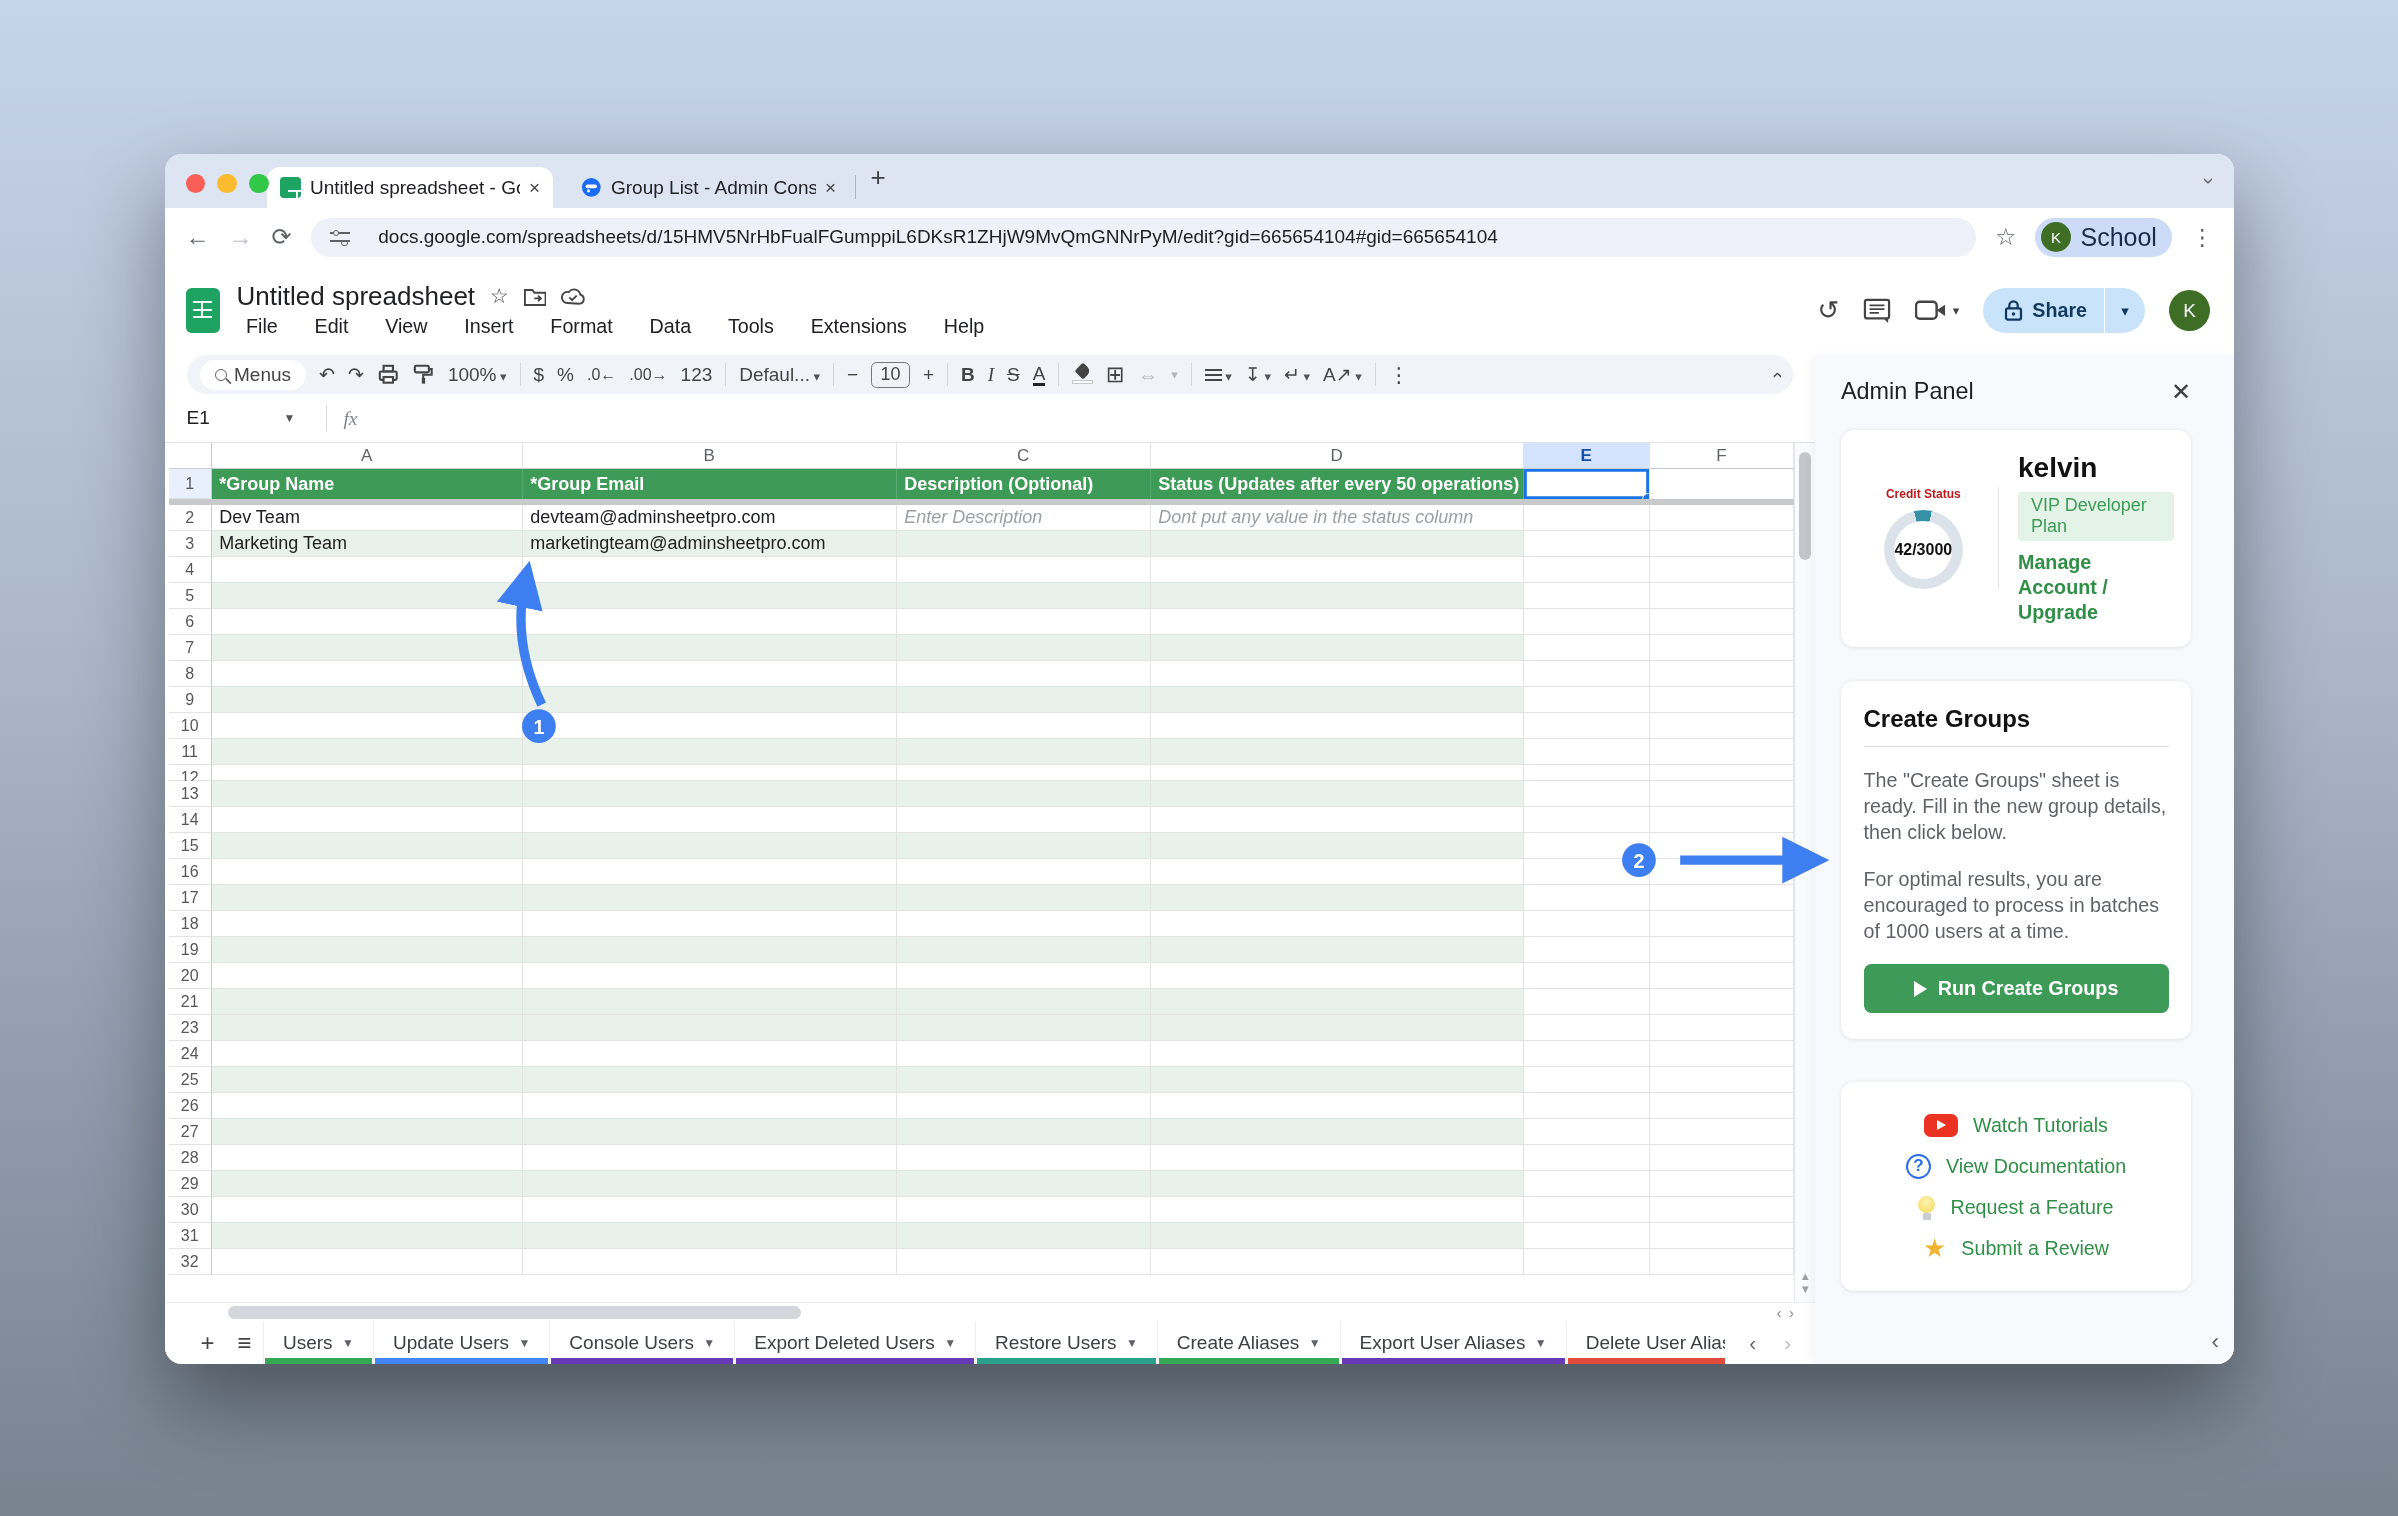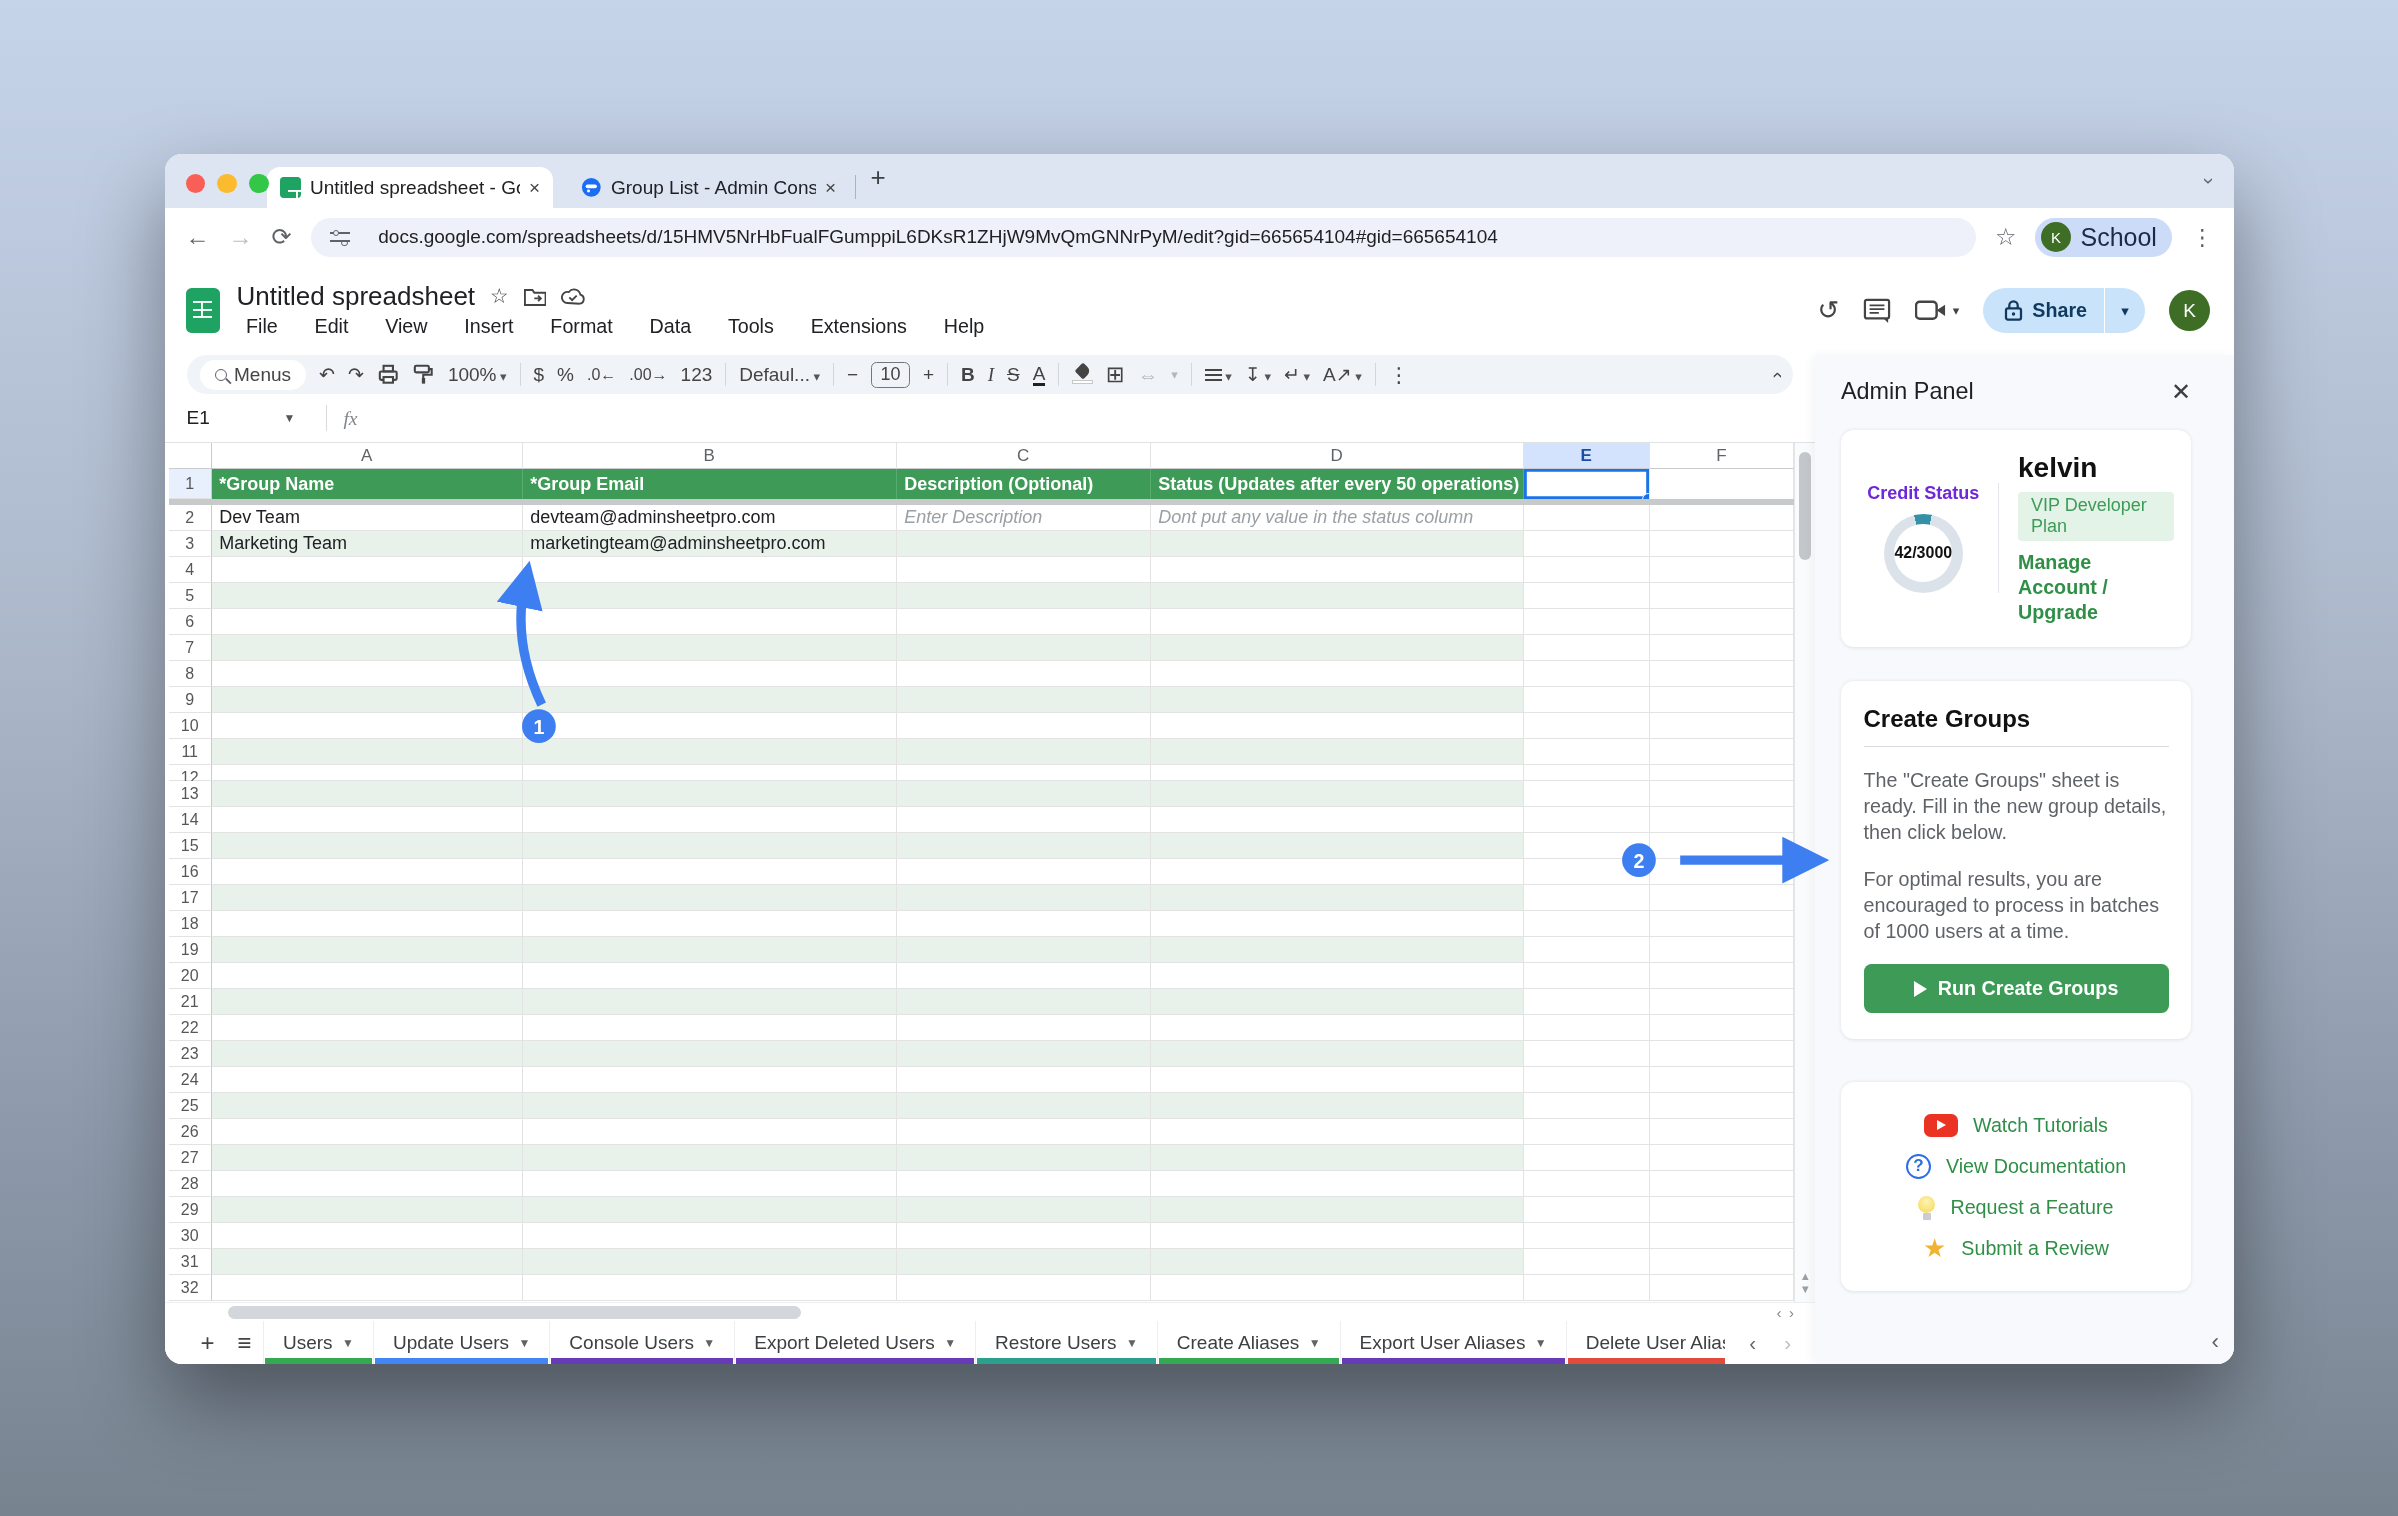--- a/index.html
+++ b/index.html
@@ -138,21 +138,21 @@
   .tab-nav .dim { color:#b9bdc4; }
 
   
   .panel { width:419px; flex:none; background:#f7f9fc; position:relative; padding:22.5px 43px 0 26px; box-shadow:-3.7px 0 9.4px rgba(0,0,0,.04); }
   .panel-head { display:flex; align-items:center; justify-content:space-between; margin-bottom:24px; }
   .panel-title { font-size:23.4px; color:#1f1f1f; }
   .panel-close { font-size:24px; color:#3c4043; }
   .card { background:#fff; border-radius:13px; box-shadow:0 0.9px 3.7px rgba(60,64,67,.12); }
   .credit-card { display:flex; align-items:center; padding:22.5px 17px; margin-bottom:34px; }
   .credit-left { width:141px; flex:none; display:flex; flex-direction:column; align-items:center; border-right:0.9px solid #e3e6ea; padding-right:9.4px; }
-  .credit-label { font-size:18px; font-weight:bold; color:#6d28d9; margin-bottom:9.4px; }
+  .credit-label { font-size:12px; font-weight:bold; color:#b91c1c; margin-bottom:9.4px; }
   .donut { width:79px; height:79px; border-radius:50%; background:conic-gradient(from -14deg, #3691a6 0 26deg, #dbe2e9 26deg 360deg); display:flex; align-items:center; justify-content:center; }
   .donut-hole { width:58px; height:58px; border-radius:50%; background:#fff; display:flex; align-items:center; justify-content:center; font-size:16px; font-weight:bold; color:#111; }
   .credit-right { padding-left:19px; min-width:0; }
   .user-name { font-size:28px; font-weight:bold; color:#111; margin-bottom:7.5px; }
   .plan-pill { display:inline-block; background:#e4f3e8; color:#3d9b57; font-size:18px; padding:3.7px 13px; border-radius:3.7px; margin-bottom:9.4px; }
   .manage-link { font-size:19.7px; font-weight:bold; color:#2f8f47; line-height:1.25; }
   .groups-card { padding:24px 22.5px 26px; margin-bottom:43px; }
   .groups-head { font-size:24px; font-weight:bold; color:#111; padding-bottom:13px; border-bottom:0.9px solid #d9dce1; margin-bottom:20.6px; }
   .groups-p { font-size:19.7px; color:#5f6368; line-height:1.32; margin-bottom:20.6px; }
   .run-btn { width:100%; height:49px; background:#3d9b57; border:none; border-radius:7.5px; color:#fff; font-size:19.7px; font-weight:bold; font-family:"Liberation Sans",sans-serif; display:flex; align-items:center; justify-content:center; gap:11.2px; }
@@ -543,29 +543,20 @@
             <div class="g-row" style="height: 26px; line-height: 26px;">
               <div class="g-num">21</div>
               <div class="g-cell band" style="width: 311px; flex: 0 0 auto;"></div>
               <div class="g-cell band" style="width: 374px; flex: 0 0 auto;"></div>
               <div class="g-cell band" style="width: 254px; flex: 0 0 auto;"></div>
               <div class="g-cell band" style="width: 373px; flex: 0 0 auto;"></div>
               <div class="g-cell" style="width: 126px; flex: 0 0 auto;"></div>
               <div class="g-cell" style="flex: 1 1 0%;"></div>
             </div>
             <div class="g-row" style="height: 26px; line-height: 26px;">
-              <div class="g-num">22</div>
-              <div class="g-cell" style="width: 311px; flex: 0 0 auto;"></div>
-              <div class="g-cell" style="width: 374px; flex: 0 0 auto;"></div>
-              <div class="g-cell" style="width: 254px; flex: 0 0 auto;"></div>
-              <div class="g-cell" style="width: 373px; flex: 0 0 auto;"></div>
-              <div class="g-cell" style="width: 126px; flex: 0 0 auto;"></div>
-              <div class="g-cell" style="flex: 1 1 0%;"></div>
-            </div>
-            <div class="g-row" style="height: 26px; line-height: 26px;">
               <div class="g-num">23</div>
               <div class="g-cell band" style="width: 311px; flex: 0 0 auto;"></div>
               <div class="g-cell band" style="width: 374px; flex: 0 0 auto;"></div>
               <div class="g-cell band" style="width: 254px; flex: 0 0 auto;"></div>
               <div class="g-cell band" style="width: 373px; flex: 0 0 auto;"></div>
               <div class="g-cell" style="width: 126px; flex: 0 0 auto;"></div>
               <div class="g-cell" style="flex: 1 1 0%;"></div>
             </div>
             <div class="g-row" style="height: 26px; line-height: 26px;">
               <div class="g-num">24</div>

